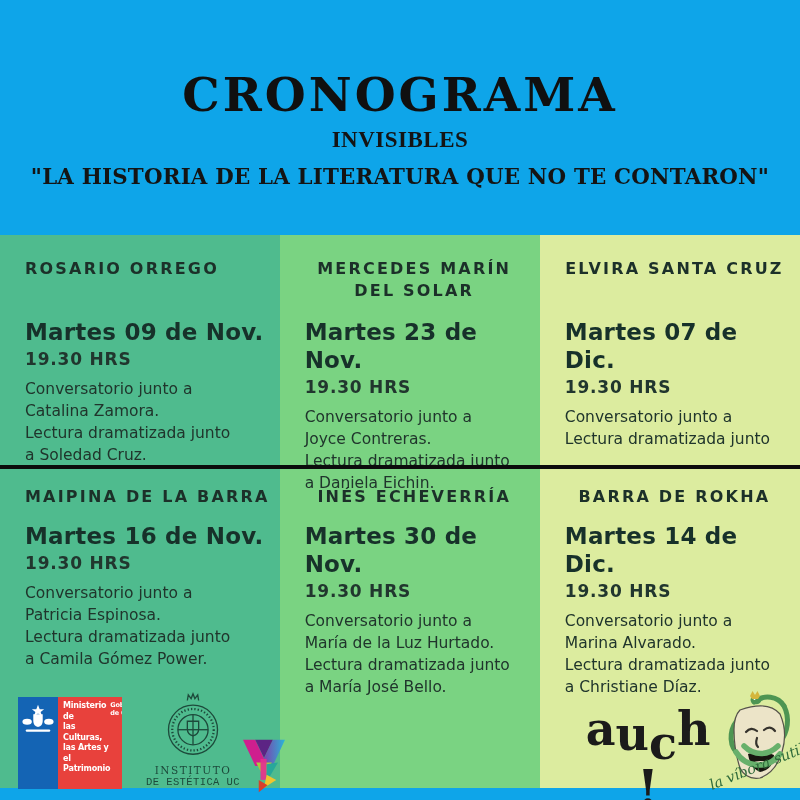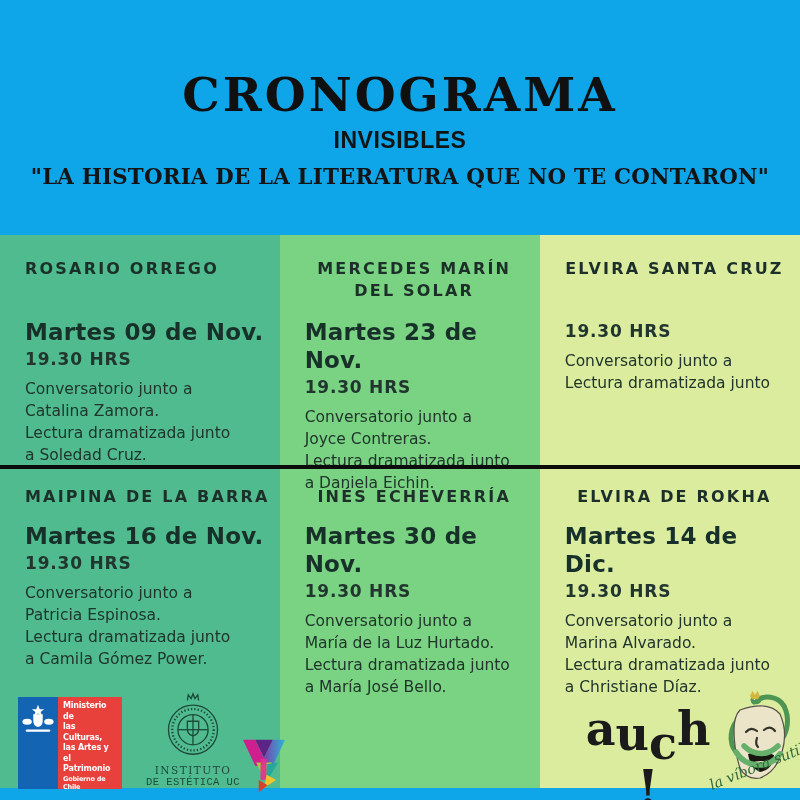--- a/index.html
+++ b/index.html
@@ -3,21 +3,21 @@
 <meta charset="utf-8">
 <style>
   html,body{margin:0;padding:0;background:#fff;}
   .page{position:relative;width:800px;height:800px;background:#0ea5e9;overflow:hidden;
         font-family:"DejaVu Sans","Liberation Sans",sans-serif;}
   
   .hdr-title{position:absolute;top:36px;left:0;width:800px;text-align:center;
     font-family:"DejaVu Serif","Liberation Serif",serif;font-weight:bold;
     font-size:47px;letter-spacing:3px;color:#101010;}
   .hdr-sub1{position:absolute;top:127px;left:0;width:800px;text-align:center;
-    font-family:Liberation Sans, sans-serif;font-weight:bold;
+    font-family:Liberation Serif, serif;font-weight:bold;
     font-size:23px;letter-spacing:.5px;color:#141414;}
   .hdr-sub2{position:absolute;top:163px;left:0;width:800px;text-align:center;
     font-family:"DejaVu Serif","Liberation Serif",serif;font-weight:bold;
     font-size:22px;letter-spacing:.2px;color:#141414;transform:scaleX(.97);}
   
   .grid{position:absolute;top:235px;left:0;width:800px;height:553px;display:flex;border-radius:29px;}
   .col{flex:1;height:100%;}
   .divider{position:absolute;top:230px;left:0;width:800px;height:4px;background:#0c0c0c;z-index:5;}
   .cell{box-sizing:border-box;}
   .r1{height:234px;padding:23px 10px 0 25px;}
@@ -27,21 +27,21 @@
   .r1 .cname{height:60px;}
   .r2 .cname{height:36px;}
   .nowrap{white-space:nowrap;}
   .c2 .cname,.c3 .cname{text-align:center;padding-right:6px;}
   .cdate{font-weight:bold;font-size:23px;color:#17312a;line-height:28px;letter-spacing:.2px;}
   .ctime{font-weight:bold;font-size:17px;color:#21362e;line-height:22px;letter-spacing:.8px;margin-top:2px;}
   .cbody{margin-top:8px;font-size:15.5px;color:#20352c;line-height:22px;}
   
   .min-logo{position:absolute;left:18px;top:697px;width:104px;height:92px;display:flex;z-index:6;}
   .min-blue{width:40px;background:#1464b4;display:flex;justify-content:center;}
-  .min-red{flex:1;background:#e8413c;color:#fff;display:flex;flex-direction:column;
+  .min-red{flex:1;background:#e8413c;color:#fff;display:flex;flex-direction:row;
      justify-content:space-between;padding:4px 9px 4px 5px;box-sizing:border-box;overflow:hidden;}
   .min-lines div{font-size:8px;font-weight:bold;line-height:10.5px;letter-spacing:-.2px;}
   .min-gob{font-size:6.5px;font-weight:bold;letter-spacing:-.2px;}
   .uc-logo{position:absolute;left:146px;top:692px;width:94px;text-align:center;color:#1d4a3b;z-index:6;}
   .uc-t1{font-family:"DejaVu Serif","Liberation Serif",serif;font-size:10.5px;letter-spacing:1.5px;margin-top:2px;}
   .uc-t2{font-family:Liberation Mono, monospace;font-size:10.5px;letter-spacing:.4px;}
   .baj-logo{position:absolute;left:213px;top:737px;width:102px;text-align:center;color:#111;z-index:6;}
   .baj-t1{font-size:13px;font-weight:bold;letter-spacing:1px;margin-top:2px;}
   .baj-t2{font-size:8.5px;font-weight:bold;letter-spacing:2.5px;}
   .auch{position:absolute;left:578px;top:700px;width:140px;text-align:center;color:#1b1b1b;z-index:6;}
@@ -109,28 +109,29 @@
           <div>María de la Luz Hurtado.</div>
           <div>Lectura dramatizada junto</div>
           <div>a María José Bello.</div>
         </div>
       </section>
     </div>
 
     <div class="col c3" style="background: rgb(220, 236, 159);">
       <section class="cell r1">
         <div class="cname nowrap">ELVIRA SANTA CRUZ</div>
+        <div class="cdate">Martes 07 de Dic.</div>
         <div class="ctime">19.30 HRS</div>
         <div class="cbody">
           <div>Conversatorio junto a</div>
           <div>Lectura dramatizada junto</div>
         </div>
       </section>
       <section class="cell r2">
-        <div class="cname nowrap">ELVIRA DE ROKHA</div>
+        <div class="cname nowrap">BARRA DE ROKHA</div>
         <div class="cdate">Martes 14 de Dic.</div>
         <div class="ctime">19.30 HRS</div>
         <div class="cbody">
           <div>Conversatorio junto a</div>
           <div>Marina Alvarado.</div>
           <div>Lectura dramatizada junto</div>
           <div>a Christiane Díaz.</div>
         </div>
       </section>
     </div>

